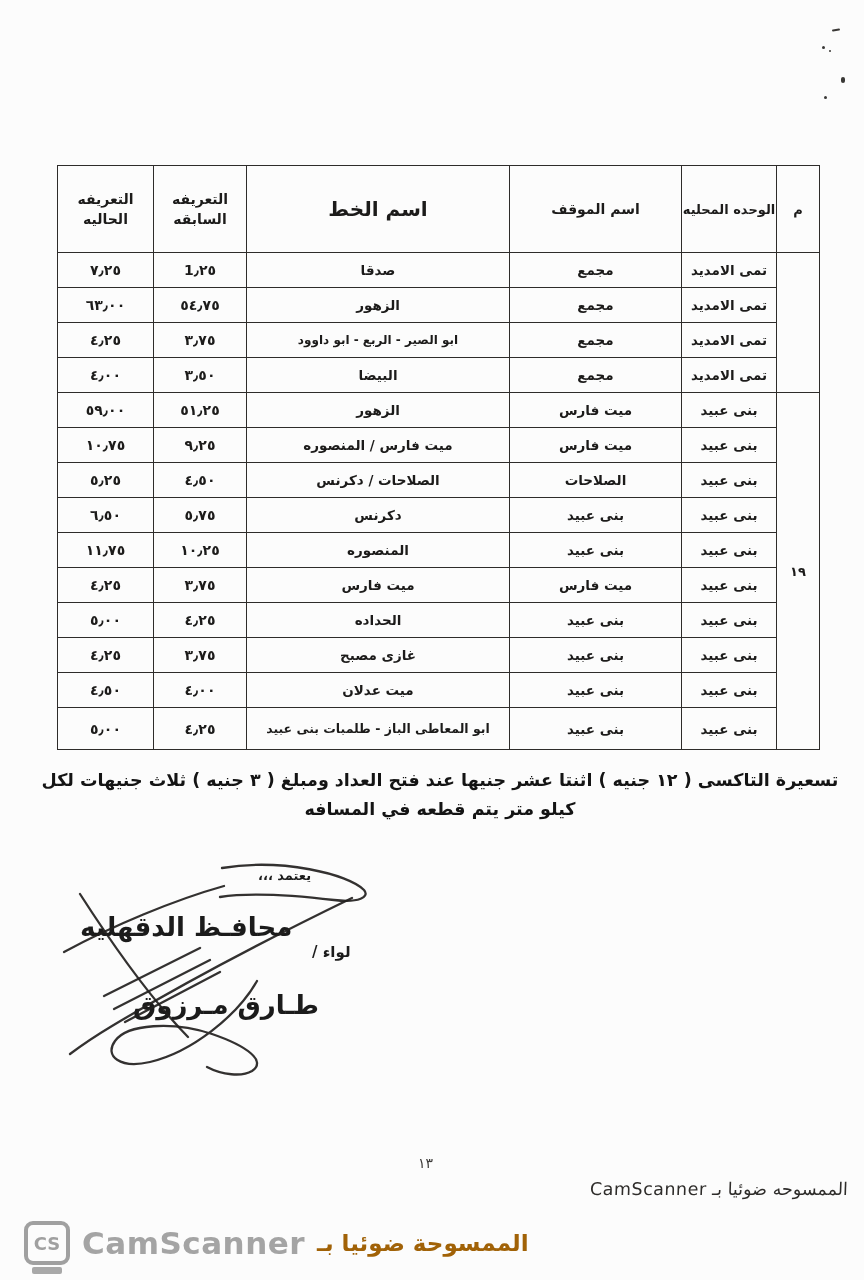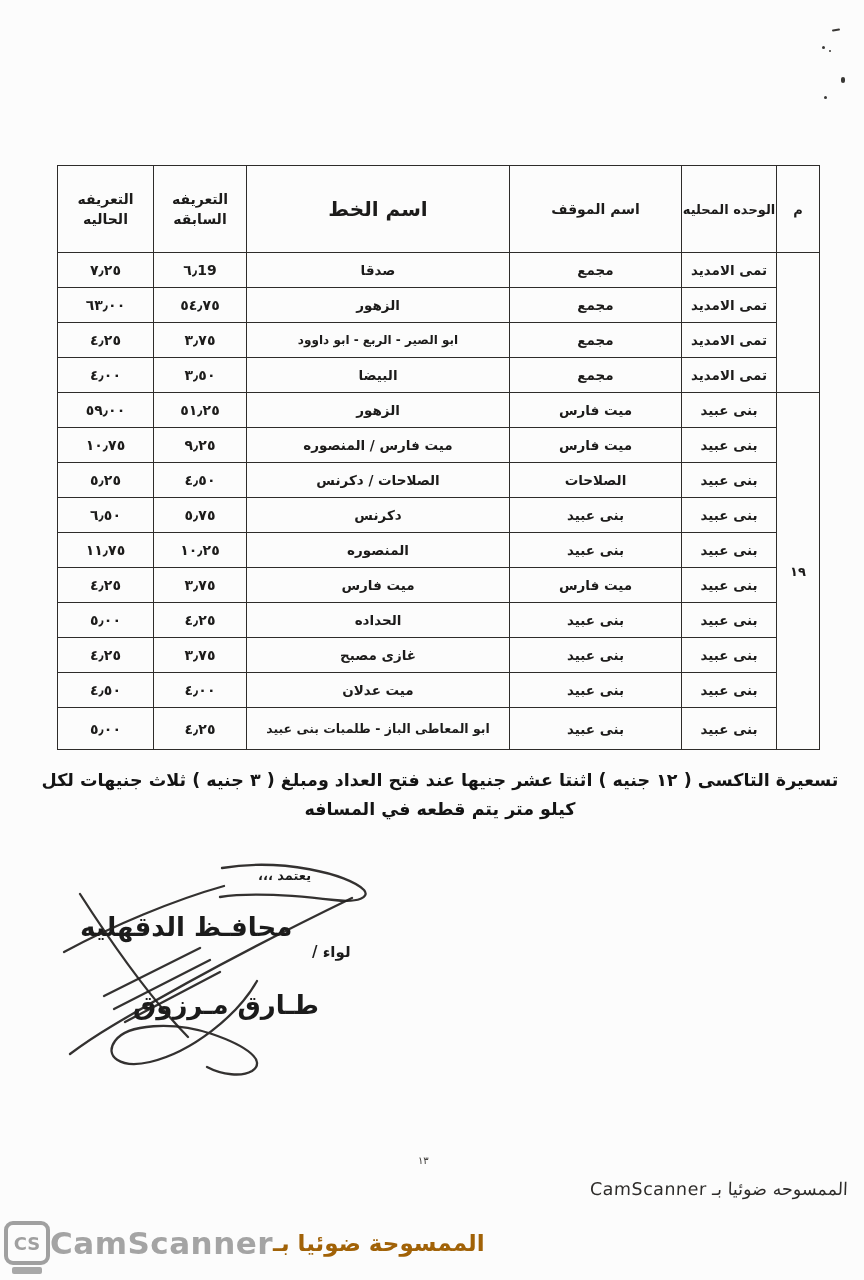--- a/index.html
+++ b/index.html
@@ -38,29 +38,29 @@
     line-height:29px; color:#141414;margin-left:8px;
   }
   
   .sig-approve { position:absolute; left:258px; top:868px; font-size:13px; font-weight:bold; direction:rtl; }
   .sig-title   { position:absolute; left:80px;  top:901px; font-size:26px;  font-weight:bold; direction:rtl; letter-spacing:.5px;margin-top:11px; }
   .sig-rank    { position:absolute; left:312px; top:943px; font-size:15px;  font-weight:bold; direction:rtl; }
   .sig-name    { position:absolute; left:133px; top:974px; font-size:26px;  font-weight:bold; direction:rtl; letter-spacing:.5px;margin-top:16px; }
   svg.scrawl   { position:absolute; left:52px; top:856px; }
   svg.scrawl path { fill:none; stroke:#22201e; stroke-width:2.3; stroke-linecap:round; opacity:.92; }
   
-  .page-number { position:absolute; left:418px; top:1155px; font-size:10px; color:#3c3a38; }
+  .page-number { position:absolute; left:418px; top:1155px; font-size:14px; color:#3c3a38; }
   .handwritten {
     position:absolute; right:16px; top:1179px; direction:rtl;
     font-size:17.5px; color:#2e2c2a; letter-spacing:.5px;
     transform:skewX(-2deg);
   }
   .wm-bar {
-    position:absolute; left:4px; top:1221px;
-    display:flex; align-items:center; direction:ltr;
+    position:absolute; left:24px; top:1221px;
+    display:flex; align-items:center; gap:12px; direction:ltr;
   }
   .cs-icon {
     position:relative; width:38px; height:36px;
     border:4px solid #a0a0a0; border-radius:9px;
     display:flex; align-items:center; justify-content:center;
     font-size:18px; font-weight:bold; color:#a0a0a0;
   }
   .cs-icon::after {
     content:""; position:absolute; left:50%; transform:translateX(-50%);
     bottom:-13px; width:30px; height:7px; background:#a8a8a8; border-radius:2px;
@@ -110,21 +110,21 @@
           <div>الحاليه</div>
         </th>
       </tr>
     </thead>
     <tbody>
       <tr>
         <td class="serial-cell" rowspan="4"></td>
         <td class="unit">تمى الامديد</td>
         <td class="stop">مجمع</td>
         <td class="line">صدقا</td>
-        <td class="num">٦٫19</td>
+        <td class="num">1٫٢٥</td>
         <td class="num">٧٫٢٥</td>
       </tr>
       <tr>
         <td class="unit">تمى الامديد</td>
         <td class="stop">مجمع</td>
         <td class="line">الزهور</td>
         <td class="num">٥٤٫٧٥</td>
         <td class="num">٦٣٫٠٠</td>
       </tr>
       <tr>

